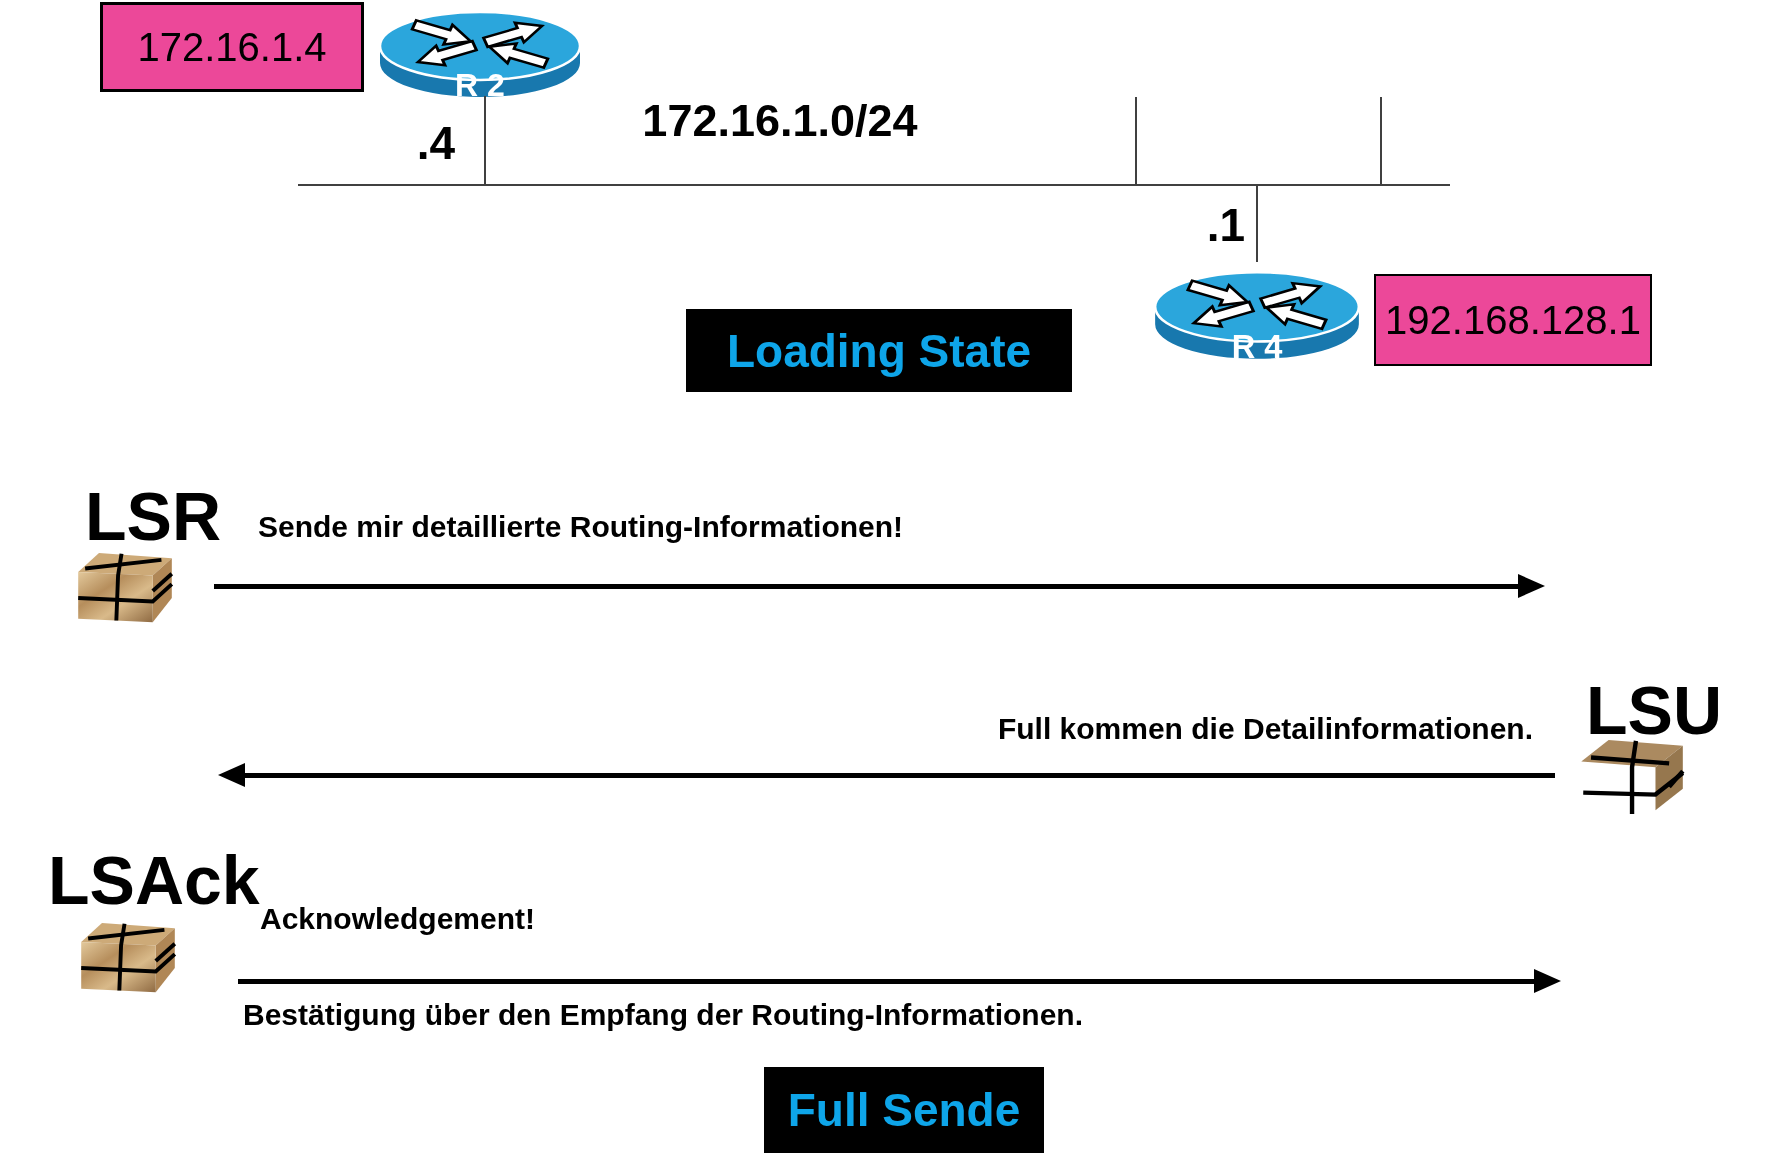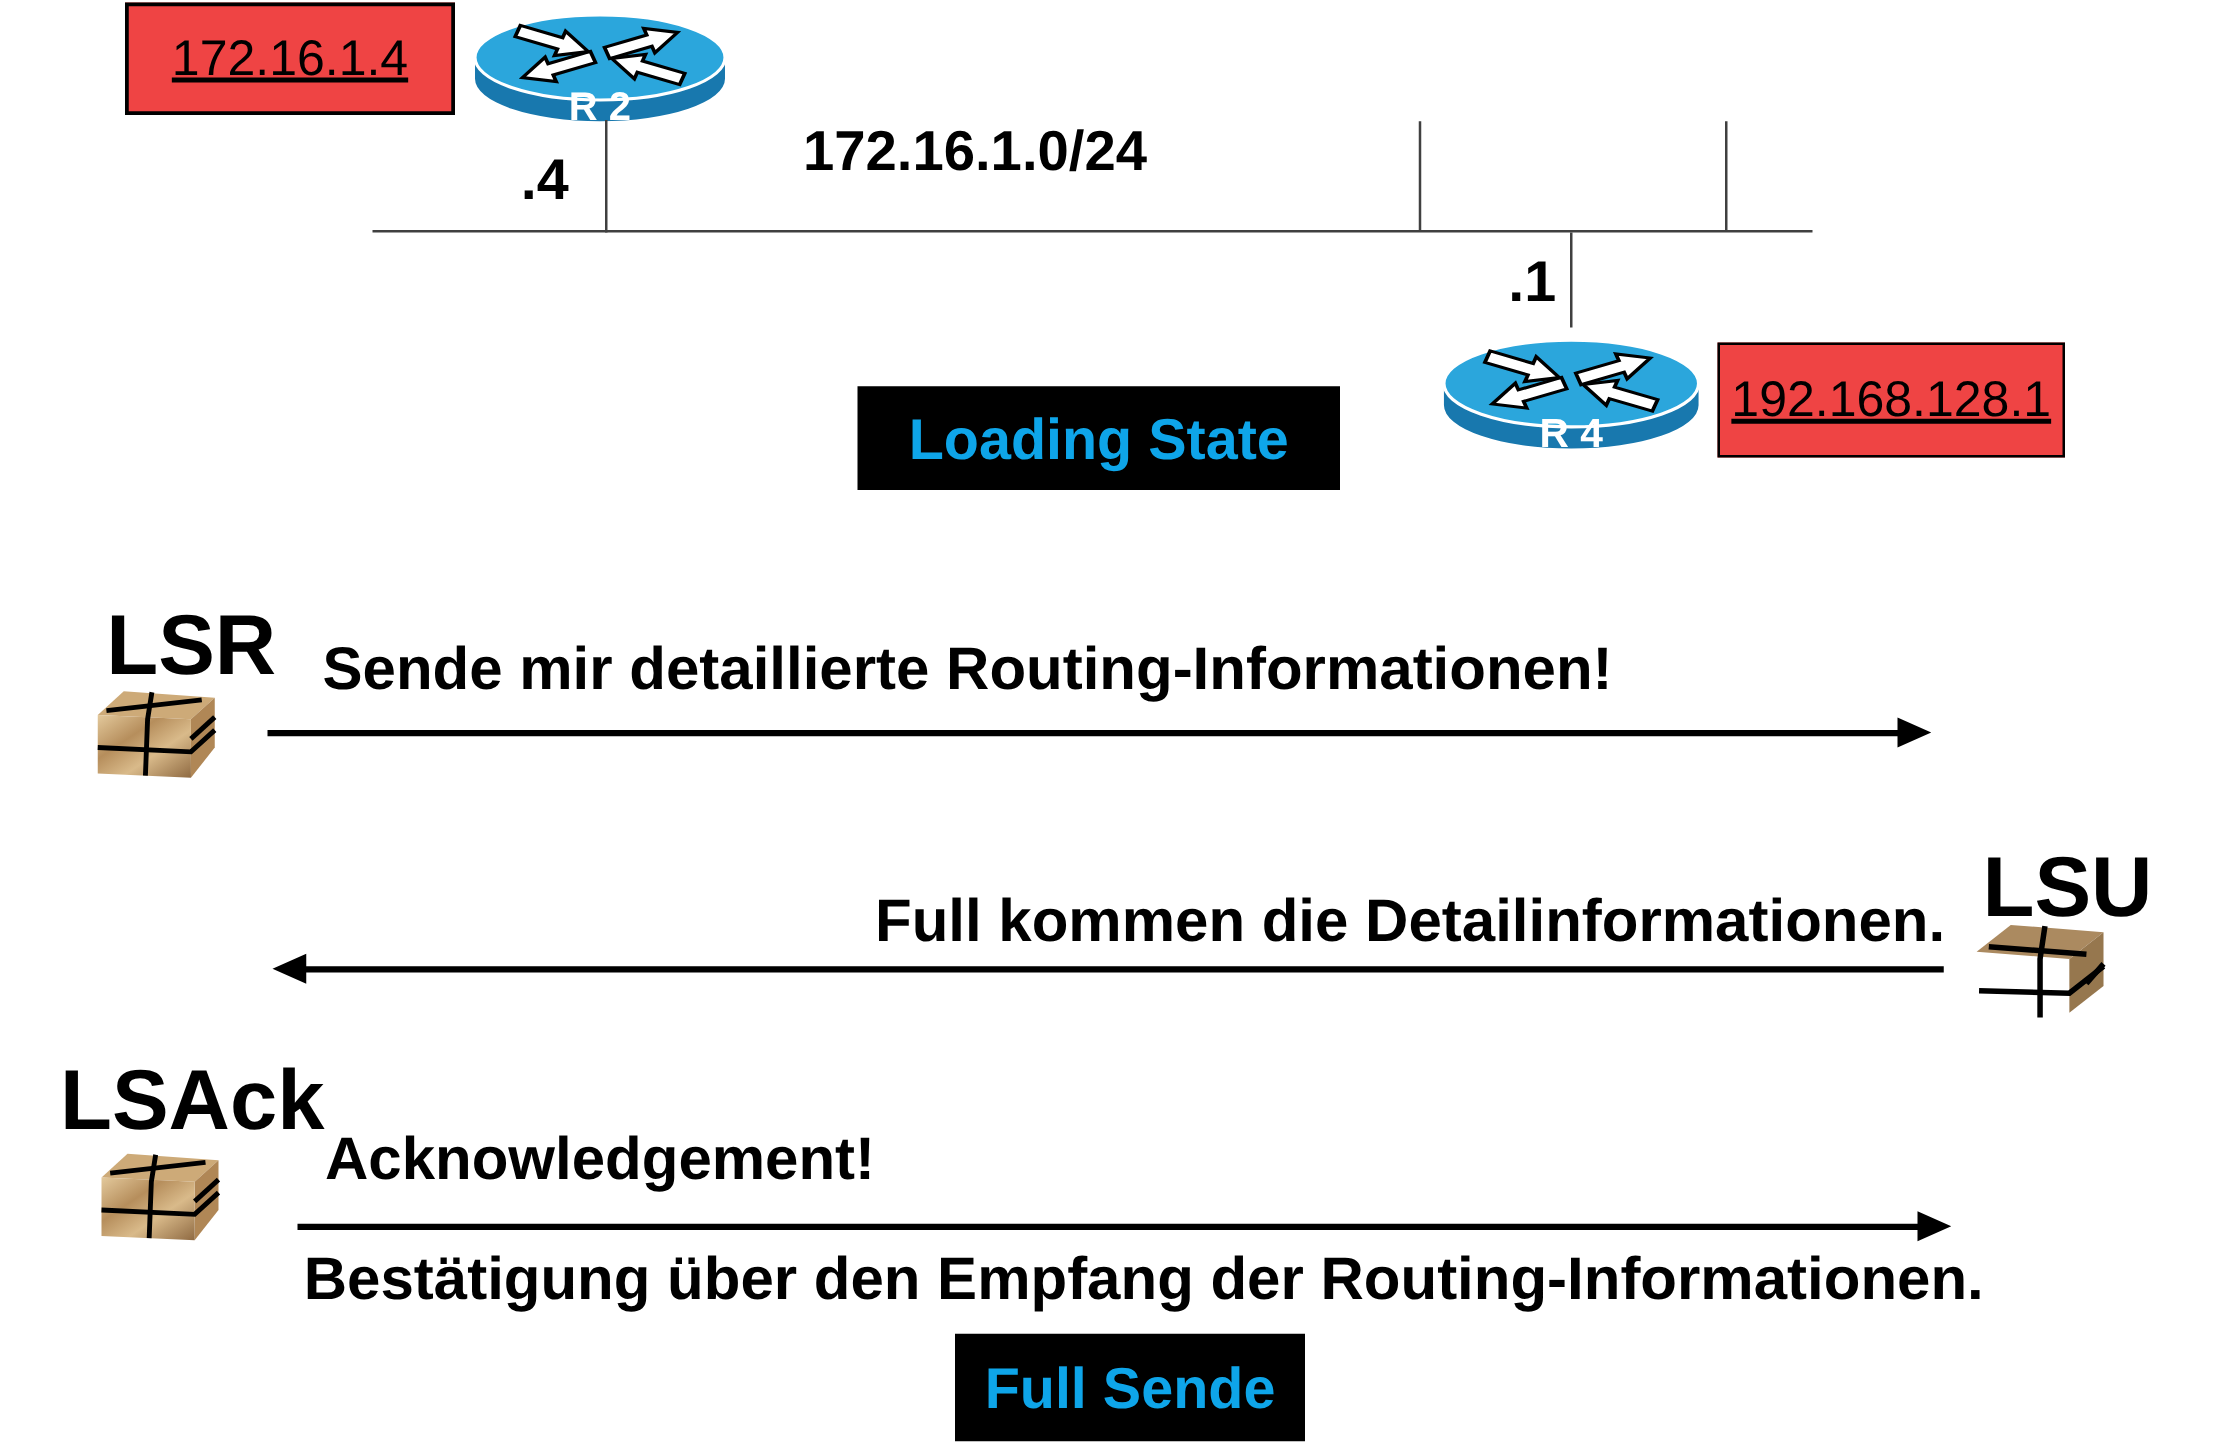--- a/index.html
+++ b/index.html
@@ -3,33 +3,33 @@
 <meta charset="utf-8">
 <style>
   html,body{margin:0;padding:0;background:#fff;}
   .canvas{
     position:relative;width:1778px;height:1161px;background:#ffffff;
     font-family:"Liberation Sans","DejaVu Sans",sans-serif;color:#000;overflow:hidden;
   }
   .abs{position:absolute;}
   .ipbox{
     position:absolute;display:flex;align-items:center;justify-content:center;
-    background:#ef4444;border:3px solid #000;font-size:40px;font-weight:400;
-    letter-spacing:0px;white-space:nowrap;text-decoration:underline;
+    background:#ec4899;border:3px solid #000;font-size:40px;font-weight:400;
+    letter-spacing:0px;white-space:nowrap;
   }
   .ipbox.thin{border-width:2px;}
   .netline{position:absolute;background:#404040;}
   .iflabel{position:absolute;font-size:46px;font-weight:700;text-align:right;}
   .seglabel{position:absolute;font-size:45px;font-weight:700;text-align:center;white-space:nowrap;}
   .badge{
     position:absolute;background:#000;color:#0ea5e9;display:flex;align-items:center;justify-content:center;
     font-size:46px;font-weight:700;white-space:nowrap;
   }
   .pktlabel{position:absolute;font-size:68px;font-weight:700;white-space:nowrap;line-height:1;}
-  .msg{position:absolute;font-size:48px;font-weight:700;white-space:nowrap;line-height:1.1;}
+  .msg{position:absolute;font-size:30px;font-weight:700;white-space:nowrap;line-height:1.1;}
   .arrow{position:absolute;height:5px;background:#000;}
   .arrow.right::after{
     content:"";position:absolute;right:-25px;top:-10px;width:0;height:0;
     border-left:27px solid #000;border-top:12px solid transparent;border-bottom:12px solid transparent;
   }
   .arrow.left::before{
     content:"";position:absolute;left:-25px;top:-10px;width:0;height:0;
     border-right:27px solid #000;border-top:12px solid transparent;border-bottom:12px solid transparent;
   }
   svg{display:block;}

